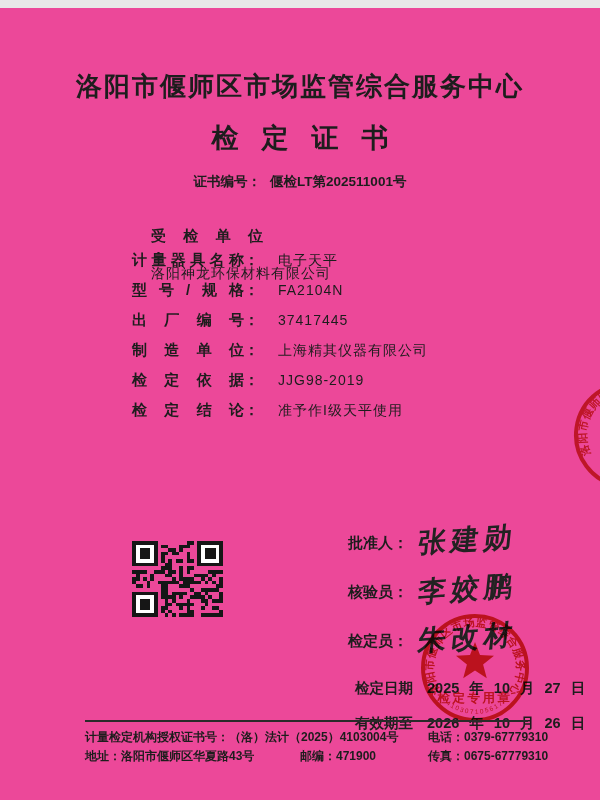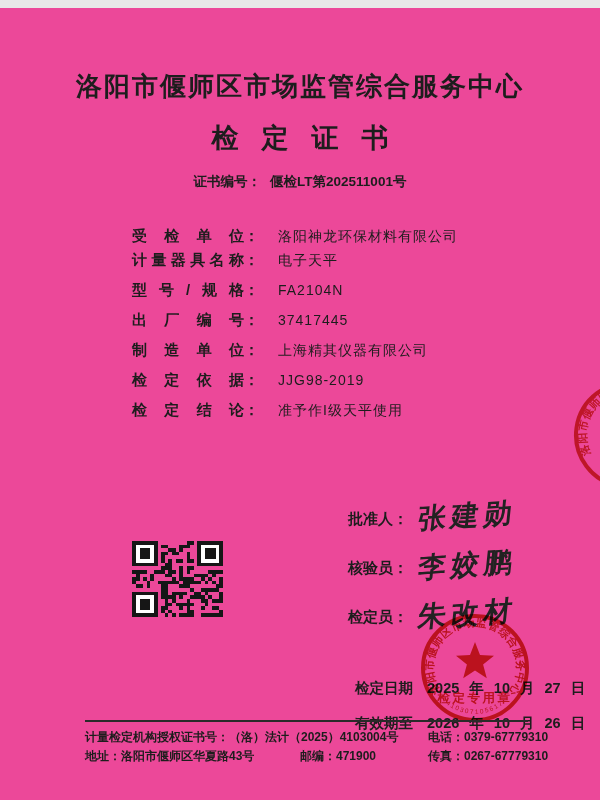--- a/index.html
+++ b/index.html
@@ -11,27 +11,27 @@
   
   .org-title{position:absolute;top:61px;left:0;width:100%;text-align:center;
     font-size:26px;font-weight:700;letter-spacing:2px;}
   .doc-title{position:absolute;top:112px;left:0;width:100%;text-align:center;
     font-size:27px;font-weight:700;letter-spacing:23px;text-indent:23px;}
   .cert-line{position:absolute;top:165px;left:0;width:100%;display:flex;
     justify-content:center;gap:9px;font-size:13.5px;font-weight:700;}
   
   .fields{position:absolute;left:132px;top:219px;}
   .field-row{display:flex;align-items:baseline;height:16px;margin-bottom:14px;font-size:15px;}
-  .field-row:first-child{margin-bottom:8px;}
+  .field-row:first-child{margin-bottom:8px;flex-direction:column;}
   .field-label{display:inline-block;width:112px;font-weight:700;
     text-align:justify;text-align-last:justify;}
   .field-colon{font-weight:700;}
   .field-value{margin-left:19px;font-size:14px;font-weight:500;letter-spacing:1px;white-space:nowrap;}
   
-  .signatures{position:absolute;left:348px;top:487px;}
+  .signatures{position:absolute;left:348px;top:511px;}
   .sig-row{display:flex;align-items:center;height:49px;}
   .sig-label{font-size:15px;font-weight:700;width:64px;flex:none;}
   .sig-name{display:inline-block;font-size:28px;font-weight:700;letter-spacing:5px;
     transform:rotate(-4deg) skewX(-10deg);margin:-8px 0 0 6px;white-space:nowrap;color:#222;}
   
   .qr{position:absolute;left:132px;top:533px;width:91px;height:76px;}
   .qr svg{width:100%;height:100%;shape-rendering:crispEdges;fill:#161616;}
   
   .dates{position:absolute;left:355px;top:669px;}
   .date-row{display:flex;gap:14px;height:22px;margin-bottom:13px;
@@ -340,17 +340,17 @@
   <div class="divider"></div>
 
   <div class="footer">
     <div class="footer-line">
       <span class="f-auth">计量检定机构授权证书号：（洛）法计（2025）4103004号</span>
       <span>电话：0379-67779310</span>
     </div>
     <div class="footer-line">
       <span class="f-addr">地址：洛阳市偃师区华夏路43号</span>
       <span class="f-post">邮编：471900</span>
-      <span>传真：0267-67779310</span>
+      <span>传真：0675-67779310</span>
     </div>
   </div>
 
 </div>
 
 </body></html>

